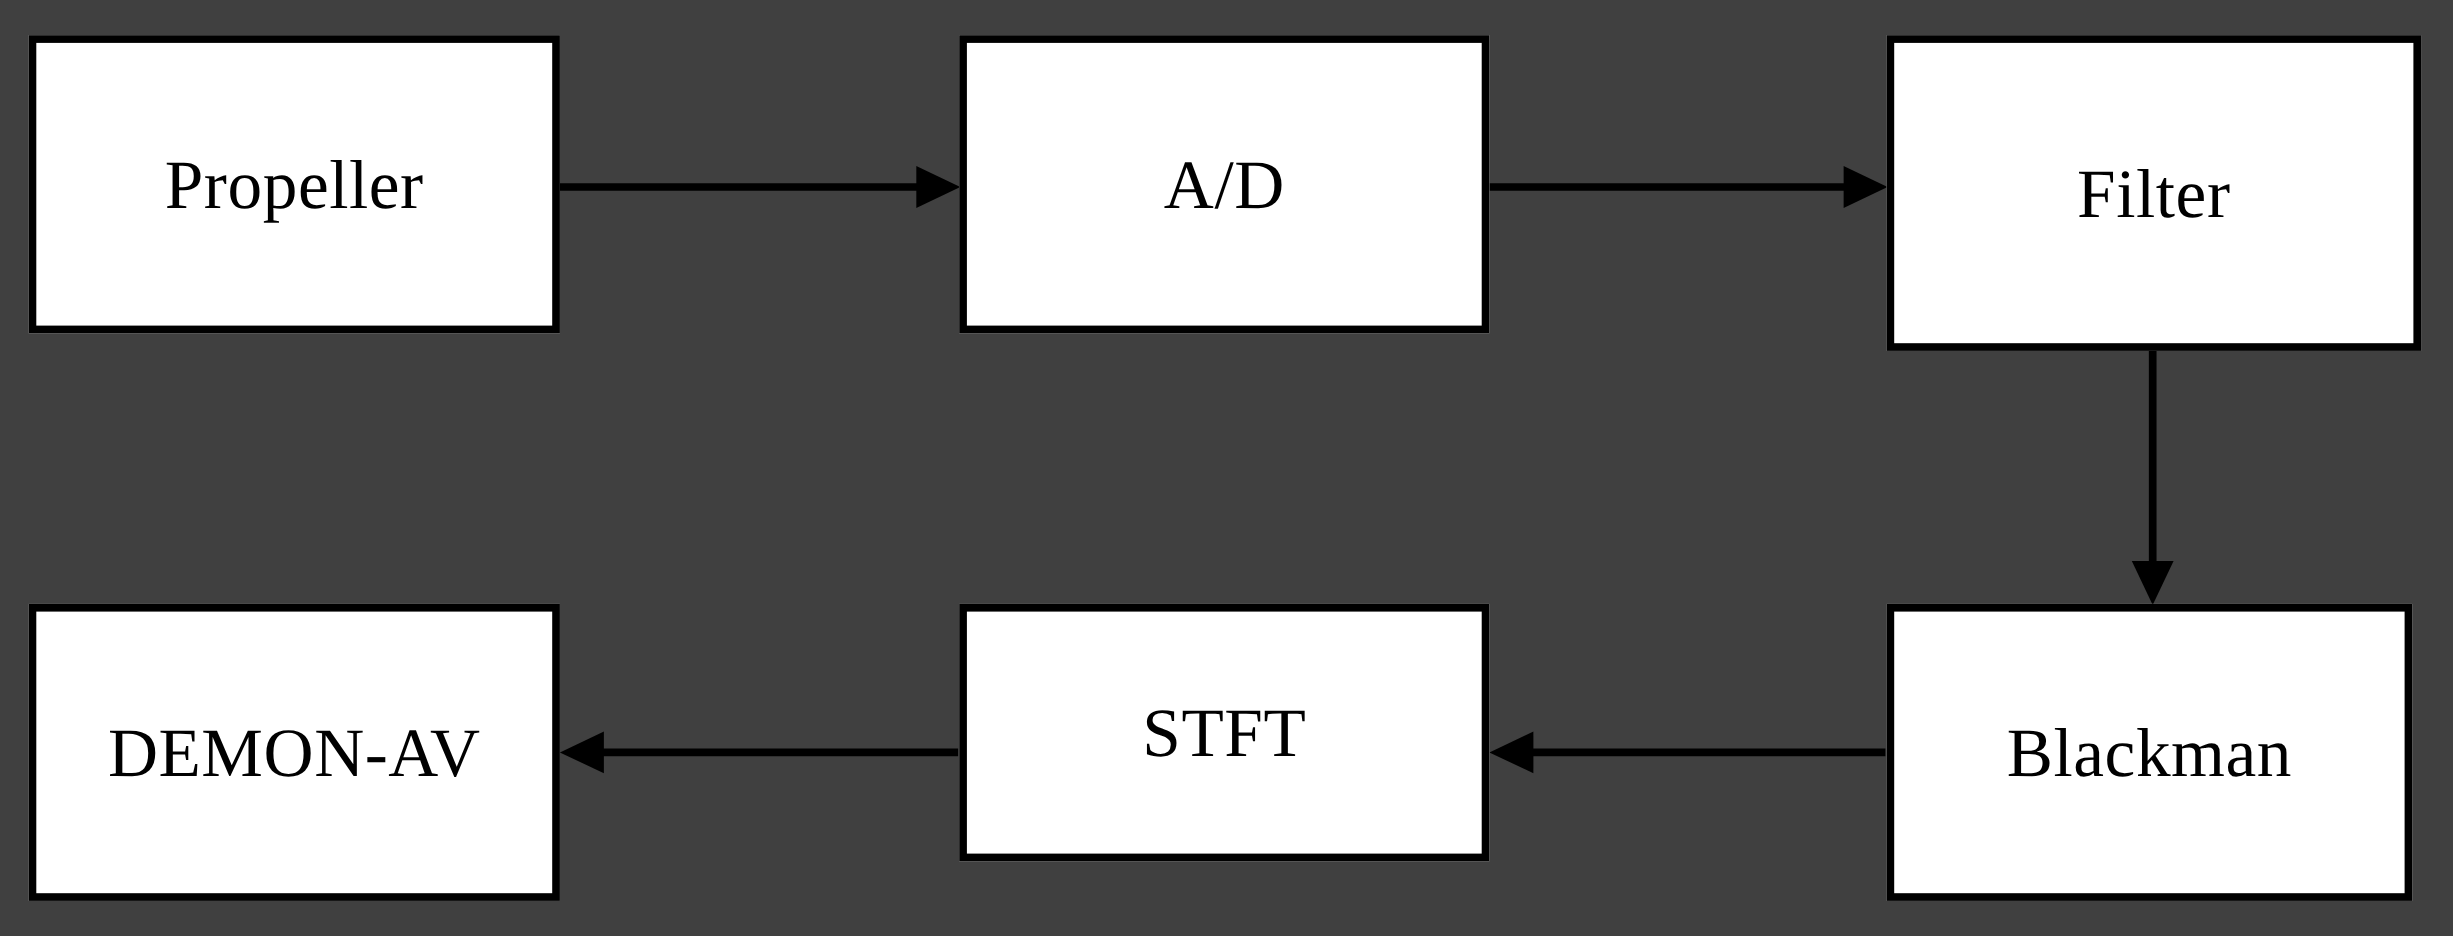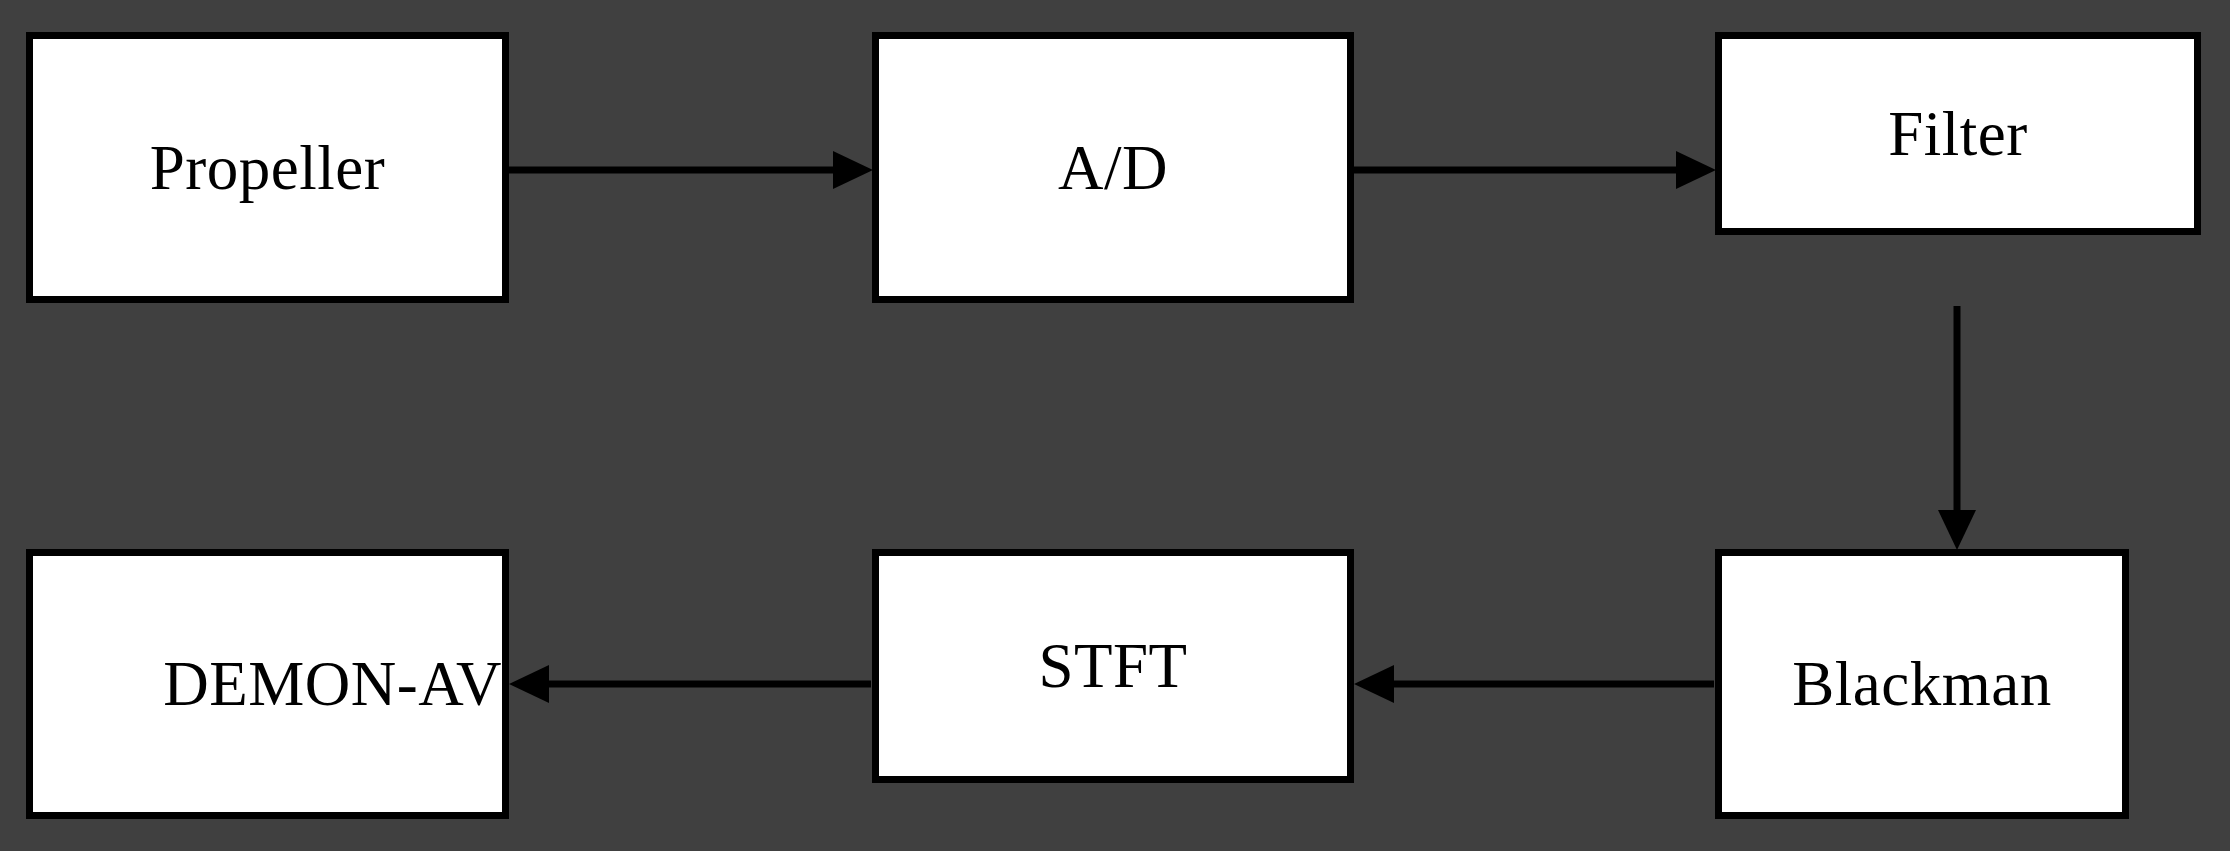--- a/index.html
+++ b/index.html
@@ -28,24 +28,24 @@
     color: #000000;
     font-size: 63px;
     line-height: 72px;
     letter-spacing: 0.5px;
   }
   .node span { display: block; }
 
   
   #node-propeller-signal  { left: 26px;   top: 32px;  width: 483px; height: 271px; }
   #node-a-d               { left: 872px;  top: 32px;  width: 482px; height: 271px; }
-  #node-filter            { left: 1715px; top: 32px;  width: 486px; height: 203px; }
-  #node-demon-av-spectrum { left: 26px;   top: 549px; width: 483px; height: 270px; align-items: flex-end; }
+  #node-filter            { left: 1715px; top: 32px;  width: 486px; height: 287px; }
+  #node-demon-av-spectrum { left: 26px;   top: 549px; width: 483px; height: 270px; }
   #node-stft              { left: 872px;  top: 549px; width: 482px; height: 234px; }
-  #node-blackman-window   { left: 1715px; top: 549px; width: 414px; height: 270px; }
+  #node-blackman-window   { left: 1715px; top: 549px; width: 478px; height: 270px; }
 
   #arrow-layer {
     position: absolute;
     left: 0;
     top: 0;
     width: 2230px;
     height: 851px;
     pointer-events: none;
   }
   #arrow-layer line    { stroke: #000000; stroke-width: 7; }

